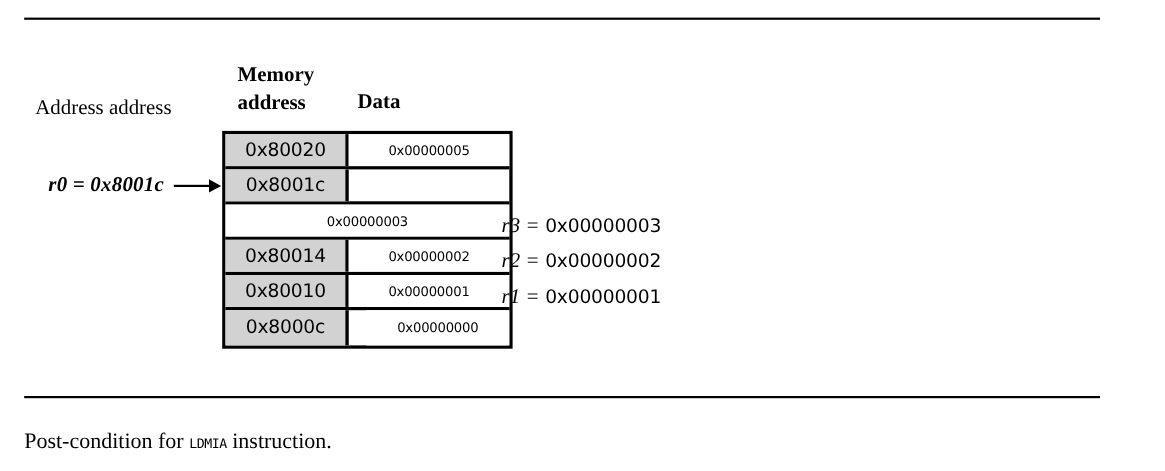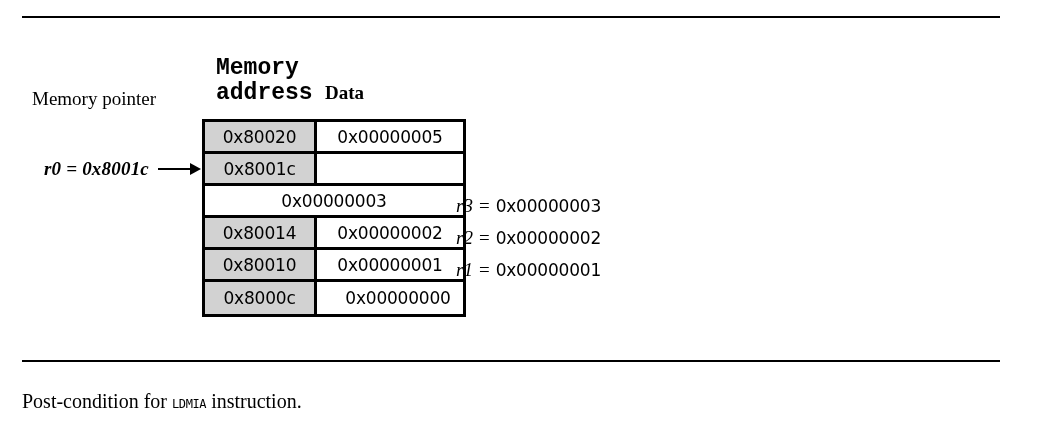--- a/index.html
+++ b/index.html
@@ -40,23 +40,22 @@
   #address-pointer-label {
     left: 32px;
     top: 87px;
     font-size: 19px;
   }
 
   #header-memory-address {
     left: 216px;
     top: 56px;
     font-weight: bold;
-    font-size: 23px;
+    font-size: 19px;
     line-height: 25px;
-    font-family: Liberation Mono, monospace;
   }
   #header-memory-address .hdr-line { display: block; }
 
   #header-data {
     left: 325px;
     top: 81px;
     font-weight: bold;
     font-size: 19px;
   }
 
@@ -130,21 +129,21 @@
     letter-spacing: -0.2px;
   }
   #memory-table .cell-data {
     flex: 1;
     box-sizing: border-box;
     background: #ffffff;
     display: flex;
     align-items: center;
     justify-content: center;
     font-family: "DejaVu Sans", "Liberation Sans", sans-serif;
-    font-size: 17px;
+    font-size: 12px;
     letter-spacing: -0.2px;
   }
 
   
   #register-list {
     position: absolute;
     left: 456px;
     top: 190px;
   }
   #register-list .reg-item {
@@ -184,21 +183,21 @@
     letter-spacing: -0.4px;
   }
 </style>
 </head>
 <body>
 
 <div id="page">
 
   <div class="rule" id="rule-top"></div>
 
-  <div class="label-serif" id="address-pointer-label">Memory pointer</div>
+  <div class="label-serif" id="address-pointer-label">Address address</div>
 
   <div class="label-serif" id="header-memory-address">
     <span class="hdr-line">Memory</span>
     <span class="hdr-line">address</span>
   </div>
 
   <div class="label-serif" id="header-data">Data</div>
 
   <div id="pointer-row">
     <span id="pointer-label">r0 = 0x8001c</span>

